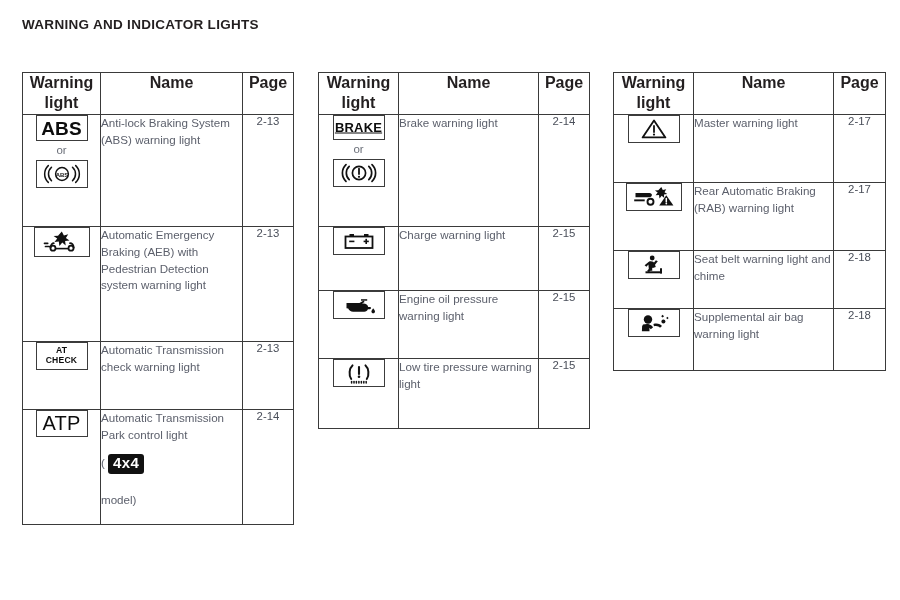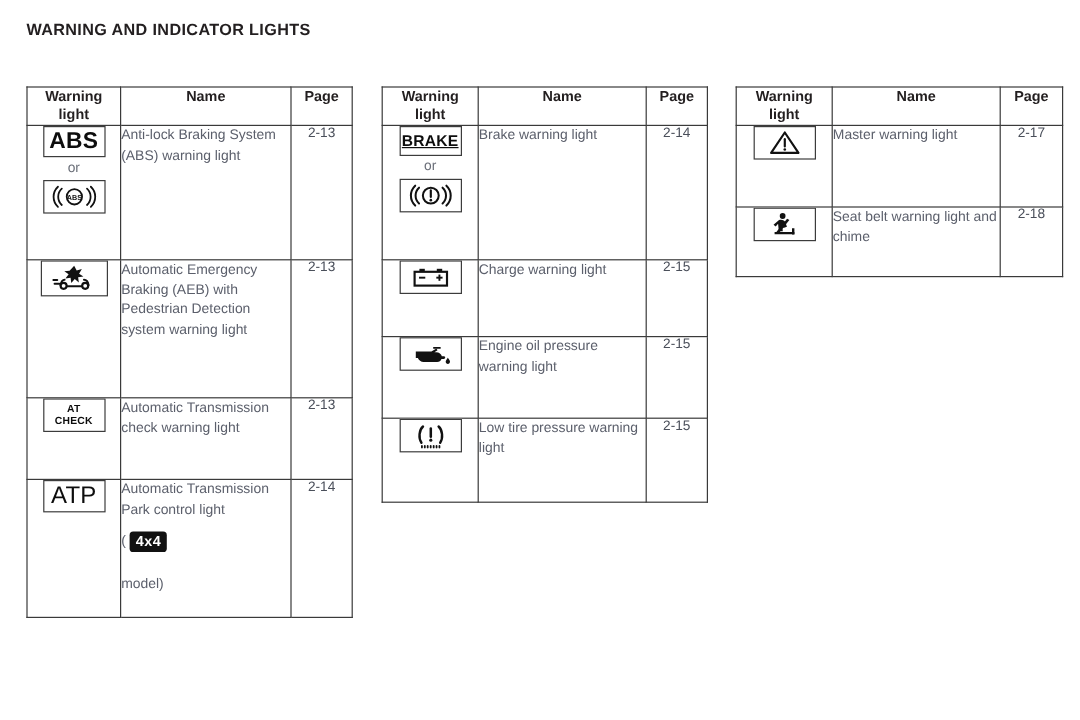--- a/index.html
+++ b/index.html
@@ -37,21 +37,21 @@
     background: #fff;
   }
   table.wl-table td, table.wl-table th {
     border: 1.3px solid #3a3a3a;
     padding: 0;
     vertical-align: top;
     background: #fff;
   }
   th.col-head {
     text-align: center;
-    font-size: 12px;
+    font-size: 16px;
     font-weight: bold;
     color: #231f20;
     line-height: 1.28;
     padding: 9px 2px 9px 2px;
     vertical-align: middle;
   }
   td.icon-cell {
     text-align: center;
     vertical-align: top;
     padding-top: 12px;
@@ -106,21 +106,21 @@
   .ibox .svgholder {
     position: absolute;
     left: 0; right: 0; top: 50%;
     transform: translateY(-50%);
   }
 
   .badge4x4 {
     display: inline-block;
     background: #111;
     color: #fff;
-    font-size: 12px;
+    font-size: 15px;
     font-weight: bold;
     border-radius: 3px;
     padding: 1.5px 5px 2px 5px;
     line-height: 1.1;
     letter-spacing: 0.4px;
     vertical-align: middle;
   }
   .paren { color: #5b5f6b; font-size: 11.6px; }
   .model-line { margin-top: 18px; }
   .paren-line { margin-top: 10px; }
@@ -372,20 +372,43 @@
               <path d="M20 8.0 L20 14.0" stroke="#111" stroke-width="1.8" stroke-linecap="round"></path>
               <circle cx="20" cy="16.6" r="1.1" fill="#111"></circle>
             </svg>
             </div>
           </div>
         </td>
         <td class="name-cell">Master warning light</td>
         <td class="page-cell">2-17</td>
       </tr>
 
+      <tr style="height:68px">
+        <td class="icon-cell">
+          <div class="ibox w-lg" style="height:28px">
+            <div class="svgholder">
+            <svg width="46" height="22" viewBox="0 0 46 22">
+              <g fill="#111">
+                <path d="M4.5 7.0 h14.0 c1.5 0 2.4 1.0 2.4 2.1 0 1.2-1.0 2.1-2.4 2.1 h-14.0z"></path>
+                <path d="M3.2 13.4 h10.5 v1.9 h-10.5z"></path>
+              </g>
+              <circle cx="19.5" cy="15.8" r="3.0" fill="none" stroke="#111" stroke-width="1.9"></circle>
+              <g fill="#111">
+                <path d="M30.3 1.0 l1.5 3.1 3.4-0.9 -1.7 3.0 2.8 1.9 -3.4 0.5 0.4 3.4 -2.6-2.2 -2.2 2.6 -0.5-3.5 -3.4 0.4 2.1-2.7 -2.8-2.0 3.4-0.3z"></path>
+                <path d="M35.3 9.2 L42.4 19.6 L28.2 19.6 Z"></path>
+              </g>
+              <path d="M35.3 12.4 L35.3 15.7" stroke="#fff" stroke-width="1.5" stroke-linecap="round"></path>
+              <circle cx="35.3" cy="17.5" r="0.9" fill="#fff"></circle>
+            </svg>
+            </div>
+          </div>
+        </td>
+        <td class="name-cell">Rear Automatic Braking (RAB) warning light</td>
+        <td class="page-cell">2-17</td>
+      </tr>
 
       <tr style="height:58px">
         <td class="icon-cell">
           <div class="ibox w-abs" style="height:28px">
             <div class="svgholder">
             <svg width="40" height="22" viewBox="0 0 40 22">
               <g fill="#111">
                 <circle cx="18.2" cy="4.0" r="2.4"></circle>
                 <path d="M15.2 7.4 c2.6-0.6 4.6 0.3 5.3 2.0 l1.3 3.6 -3.0 1.1 -0.8-2.2 0.3 4.9 -3.3 0 -0.6-6.4 -2.0 2.4 -1.8-1.6z"></path>
                 <path d="M21.9 6.2 l1.9 1.1 -8.8 11.0 -1.9-1.2z"></path>
@@ -393,16 +416,36 @@
                 <path d="M26.0 14.2 l2.0 0 0 5.2 -2.0 0z"></path>
               </g>
             </svg>
             </div>
           </div>
         </td>
         <td class="name-cell">Seat belt warning light and chime</td>
         <td class="page-cell">2-18</td>
       </tr>
 
+      <tr style="height:62px">
+        <td class="icon-cell">
+          <div class="ibox w-abs" style="height:28px">
+            <div class="svgholder">
+            <svg width="40" height="22" viewBox="0 0 40 22">
+              <g fill="#111">
+                <circle cx="14.0" cy="7.5" r="4.2"></circle>
+                <path d="M9.0 12.6 c3.4-1.2 6.6-0.9 8.5 0.9 l1.6 1.8 -2.3 2.0 -1.4-1.5 0.1 3.5 -7.6 0 0.2-5.0z"></path>
+                <path d="M19.4 12.0 c4.0-1.2 7.2 0.3 8.6 2.0 l-2.0 1.7 c-1.2-1.3-3.4-2.2-6.0-1.4z"></path>
+                <circle cx="29.4" cy="9.6" r="2.0"></circle>
+                <path d="M27.2 4.2 l1.4-1.4 1.4 1.4 -1.4 1.4z"></path>
+                <path d="M32.2 6.0 l1.2-1.2 1.2 1.2 -1.2 1.2z"></path>
+              </g>
+            </svg>
+            </div>
+          </div>
+        </td>
+        <td class="name-cell">Supplemental air bag warning light</td>
+        <td class="page-cell">2-18</td>
+      </tr>
     </tbody>
   </table>
 
 </div>
 
 </body></html>

